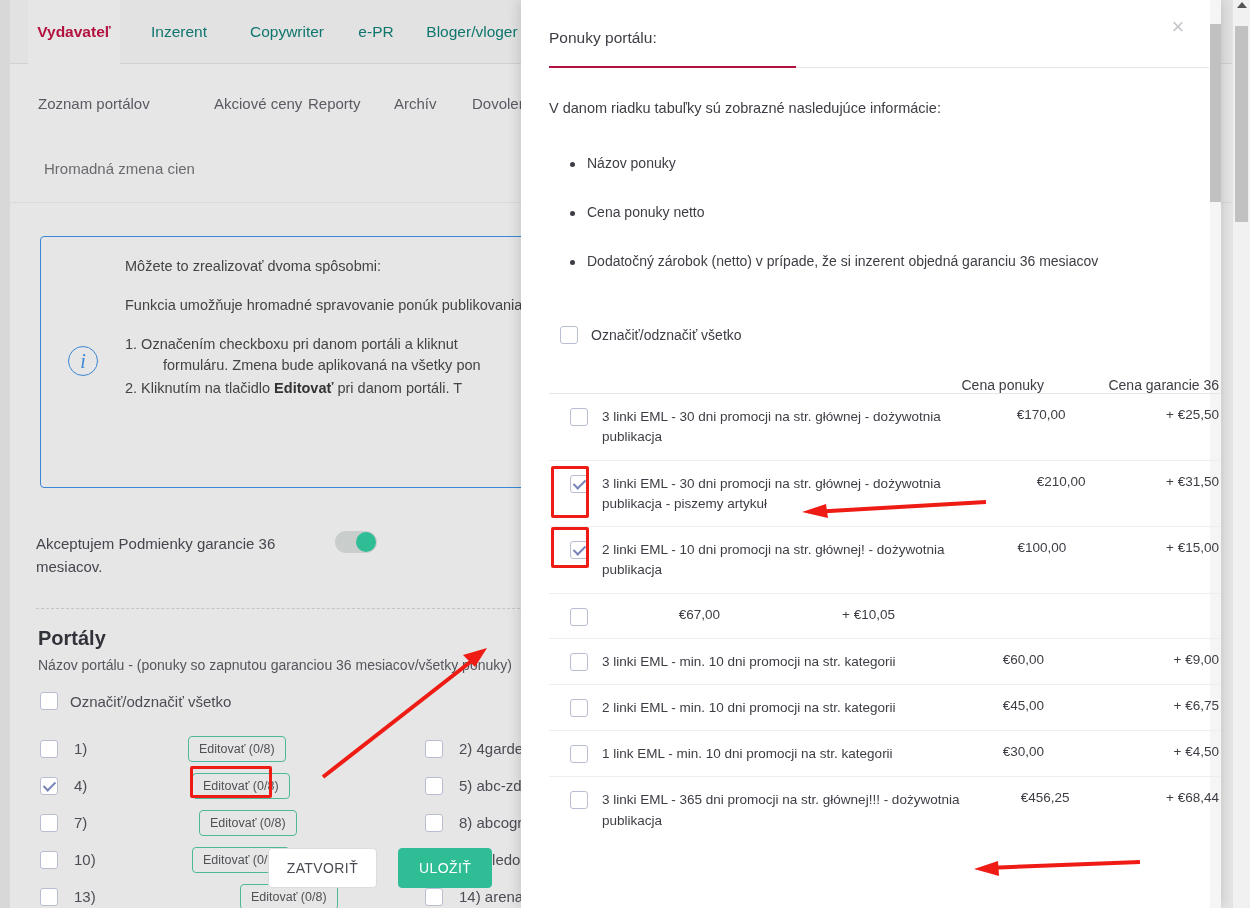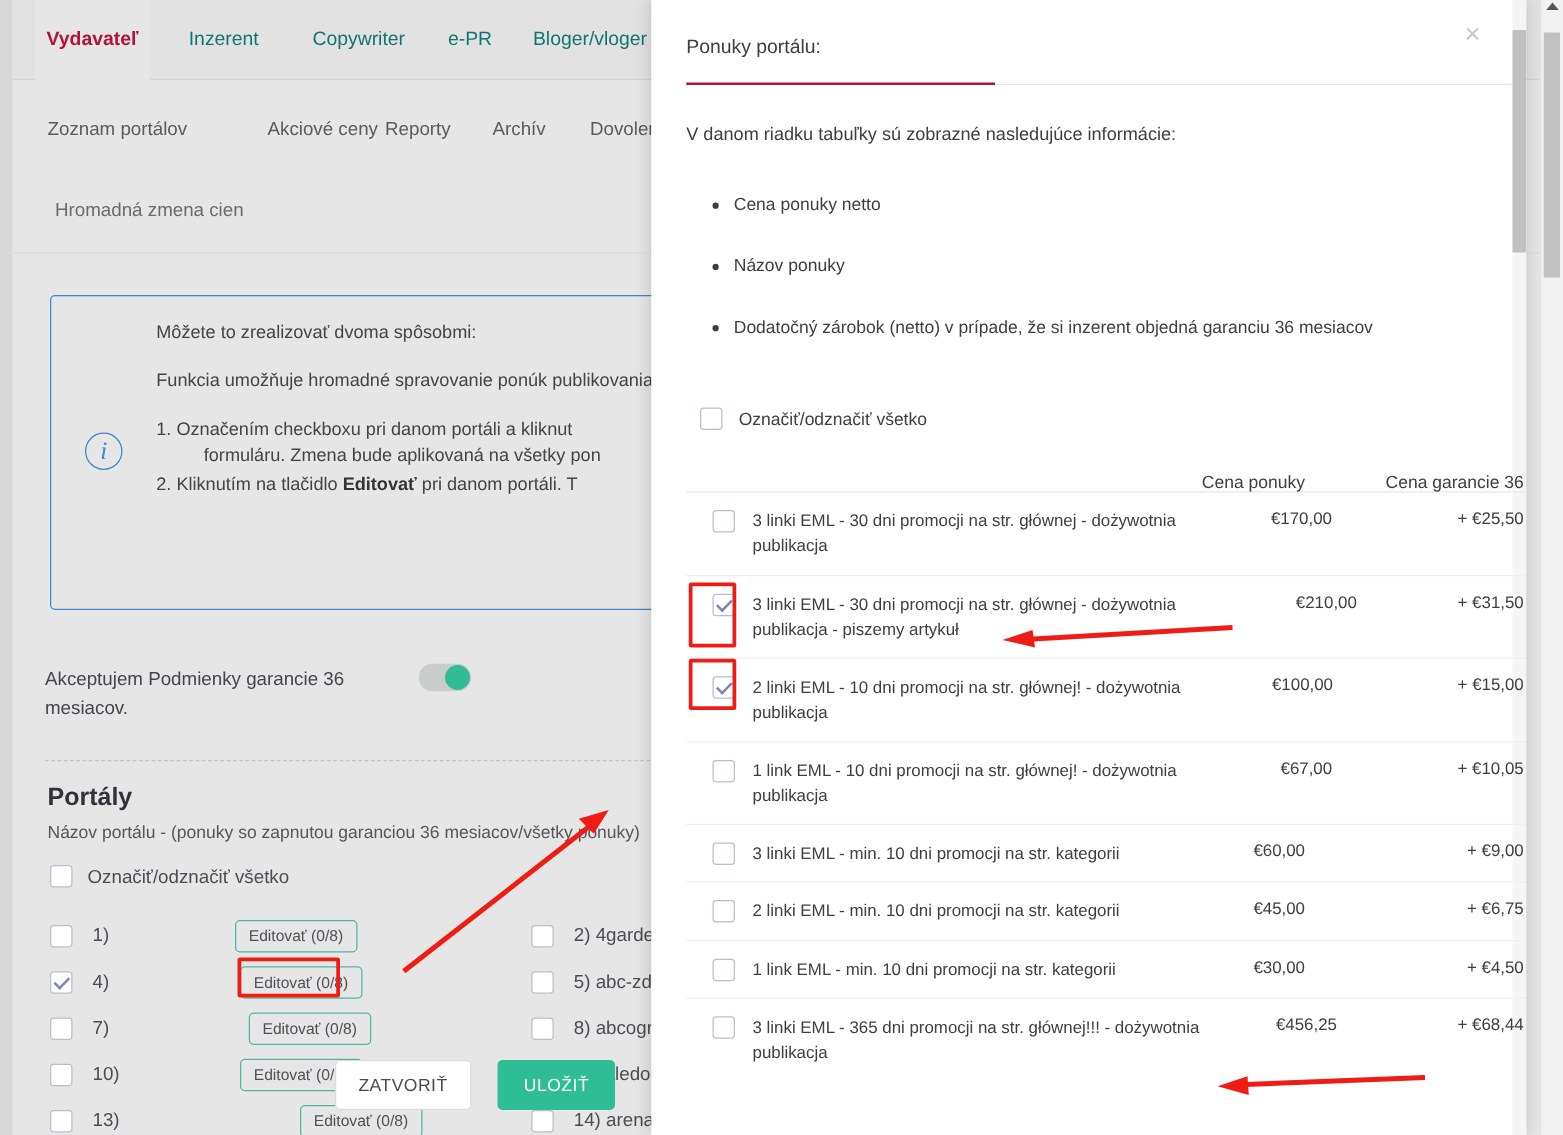--- a/index.html
+++ b/index.html
@@ -479,22 +479,22 @@
   <div class="modal">
 
     <div class="modal-close">×</div>
     <div class="modal-title">Ponuky portálu:</div>
     <div class="title-rule"></div>
     <div class="title-rule-accent"></div>
 
     <div class="modal-intro">V danom riadku tabuľky sú zobrazné nasledujúce informácie:</div>
 
     <ul class="bullets">
+      <li>Názov ponuky</li>
       <li>Cena ponuky netto</li>
-      <li>Názov ponuky</li>
       <li>Dodatočný zárobok (netto) v prípade, že si inzerent objedná garanciu 36 mesiacov</li>
     </ul>
 
     <div class="modal-scroll">
       <div class="thumb"></div>
     </div>
   </div>
 
   <div class="selall-modal">
     <span class="cb"></span>
@@ -524,21 +524,20 @@
 
     <div class="orow">
       <span class="cb checked"></span>
       <div class="c-name">2 linki EML - 10 dni promocji na str. głównej! - dożywotnia publikacja</div>
       <div class="c-price">€100,00</div>
       <div class="c-guar">+ €15,00</div>
     </div>
 
     <div class="orow">
       <span class="cb"></span>
-      <div class="c-name">1 link EML - 10 dni promocji na str. głównej! - dożywotnia publikacja</div>
       <div class="c-price">€67,00</div>
       <div class="c-guar">+ €10,05</div>
     </div>
 
     <div class="orow">
       <span class="cb"></span>
       <div class="c-name">3 linki EML - min. 10 dni promocji na str. kategorii</div>
       <div class="c-price">€60,00</div>
       <div class="c-guar">+ €9,00</div>
     </div>

